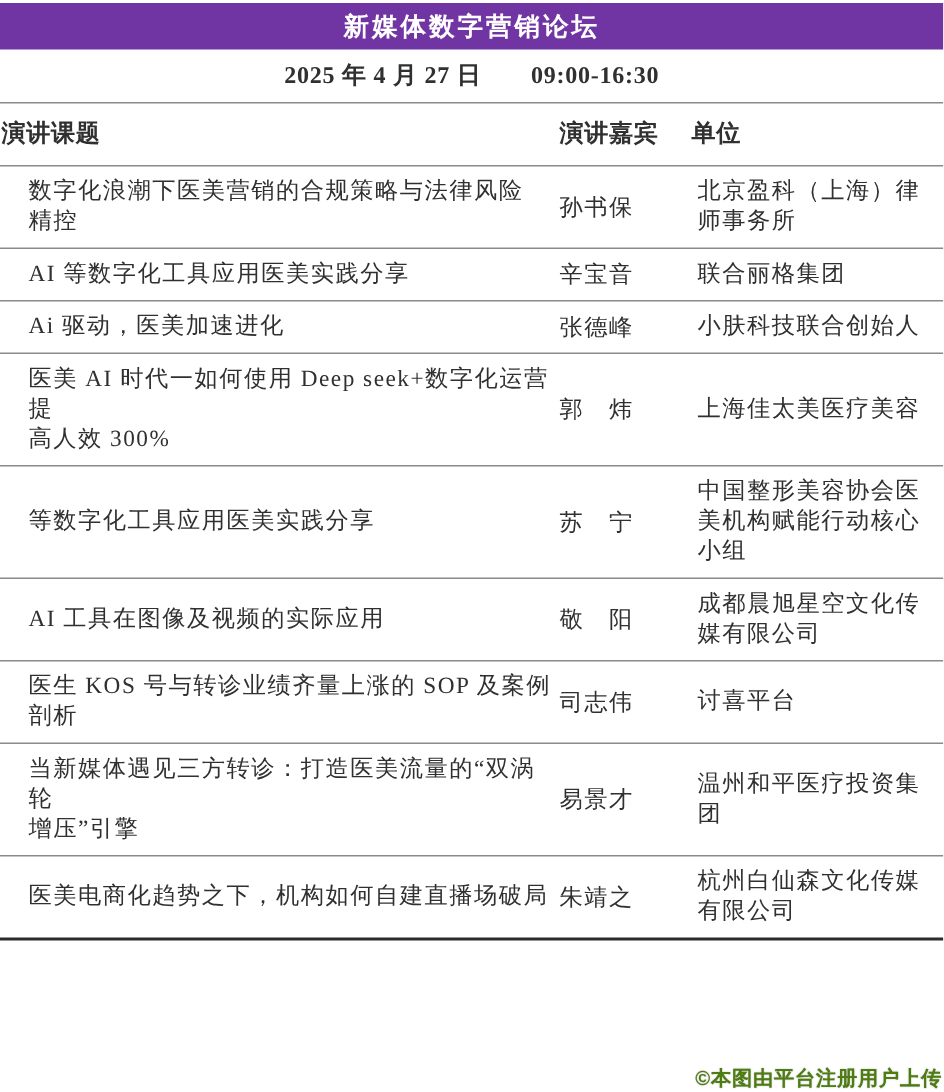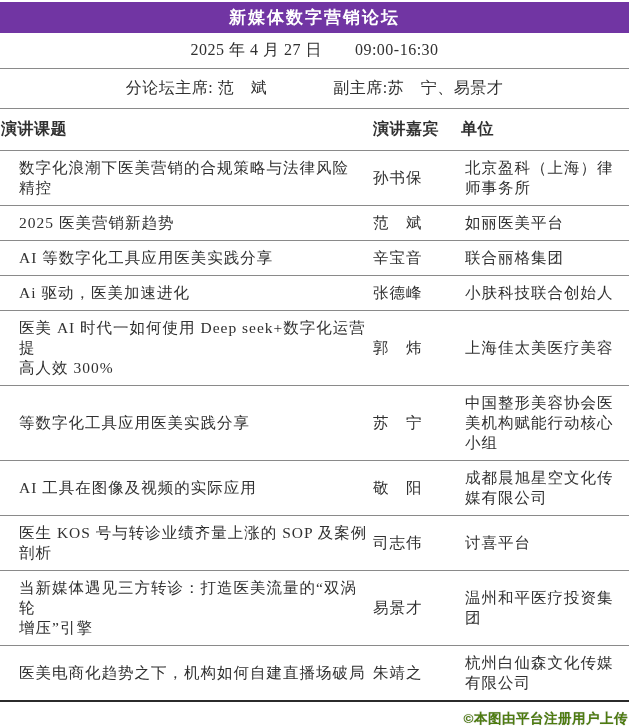--- a/index.html
+++ b/index.html
@@ -32,21 +32,21 @@
     border-collapse: collapse;
     table-layout: fixed;
   }
   table.schedule td, table.schedule th {
     border-bottom: 1.5px solid #8a8a8a;
     vertical-align: middle;
     font-size: 15.5px;
   }
   tr.info td {
     text-align: center;
-    font-weight: normal;
+    font-weight: bold;
     font-size: 16px;
     letter-spacing: 0.5px;
   }
   tr.row-date td   { height: 33px; }
   tr.row-chair td  { height: 37px; }
   tr.row-host td   { height: 42px; }
   tr.cols th {
     height: 39px;
     font-weight: bold;
     font-size: 16px;
@@ -97,40 +97,32 @@
   <table class="schedule">
     <colgroup>
       <col style="width:372px">
       <col style="width:88px">
       <col style="width:169px">
     </colgroup>
     <tbody>
       <tr class="info row-date">
         <td colspan="3">2025 年 4 月 27 日　　09:00-16:30</td>
       </tr>
-      <tr class="info row-chair">
-        <td colspan="3">分论坛主席: 范　斌　　　　副主席:苏　宁、易景才</td>
-      </tr>
       <tr class="cols">
         <th class="c-topic">演讲课题</th>
         <th class="c-speaker">演讲嘉宾</th>
         <th class="c-org">单位</th>
       </tr>
 
       <tr>
         <td class="t">数字化浪潮下医美营销的合规策略与法律风险
 精控</td>
         <td class="s">孙书保</td>
         <td class="o">北京盈科（上海）律
 师事务所</td>
-      </tr>
-      <tr>
-        <td class="t">2025 医美营销新趋势</td>
-        <td class="s">范　斌</td>
-        <td class="o">如丽医美平台</td>
       </tr>
       <tr>
         <td class="t">AI 等数字化工具应用医美实践分享</td>
         <td class="s">辛宝音</td>
         <td class="o">联合丽格集团</td>
       </tr>
       <tr>
         <td class="t">Ai 驱动，医美加速进化</td>
         <td class="s">张德峰</td>
         <td class="o">小肤科技联合创始人</td>

